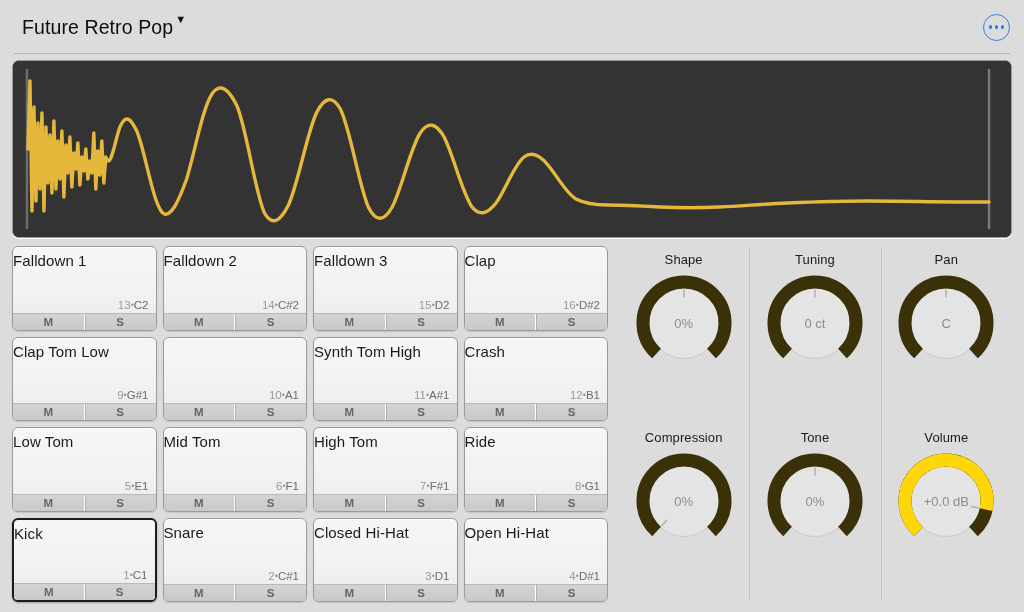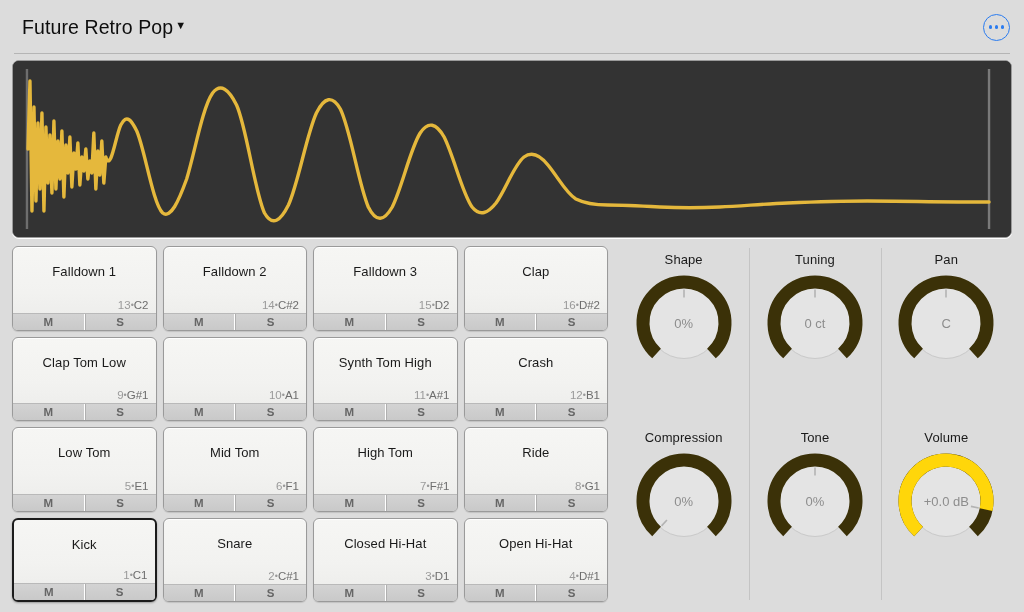--- a/index.html
+++ b/index.html
@@ -34,21 +34,21 @@
   #header::after {
     content: "";
     position: absolute;
     left: 14px; right: 14px; bottom: 0;
     height: 1px;
     background: #b5b5b5;
   }
 
   .preset-wrap {
     display: flex;
-    align-items: center;
+    align-items: flex-start;
     gap: 2px;
     cursor: pointer;
   }
   .preset-name {
     font-size: 19.5px;
     color: #0d0d0d;
     letter-spacing: 0.1px;
     font-weight: 400;
   }
   .preset-caret {
@@ -119,24 +119,24 @@
     flex-direction: column;
     overflow: hidden;
     cursor: pointer;
   }
   .pad.selected {
     border: 2.5px solid #1c1c1c;
     box-shadow: 0 1px 2px rgba(0,0,0,.3);
   }
 
   .pad-title {
-    text-align: center;
-    font-size: 13px;
+    text-align: left;
+    font-size: 15px;
     color: #1a1a1a;
-    padding-top: 18px;
+    padding-top: 6px;
     letter-spacing: 0.1px;
     line-height: 1.1;
   }
   .pad-meta {
     flex: 1;
     display: flex;
     align-items: flex-end;
     justify-content: flex-end;
     padding: 0 7px 2px 0;
     font-size: 11.5px;

